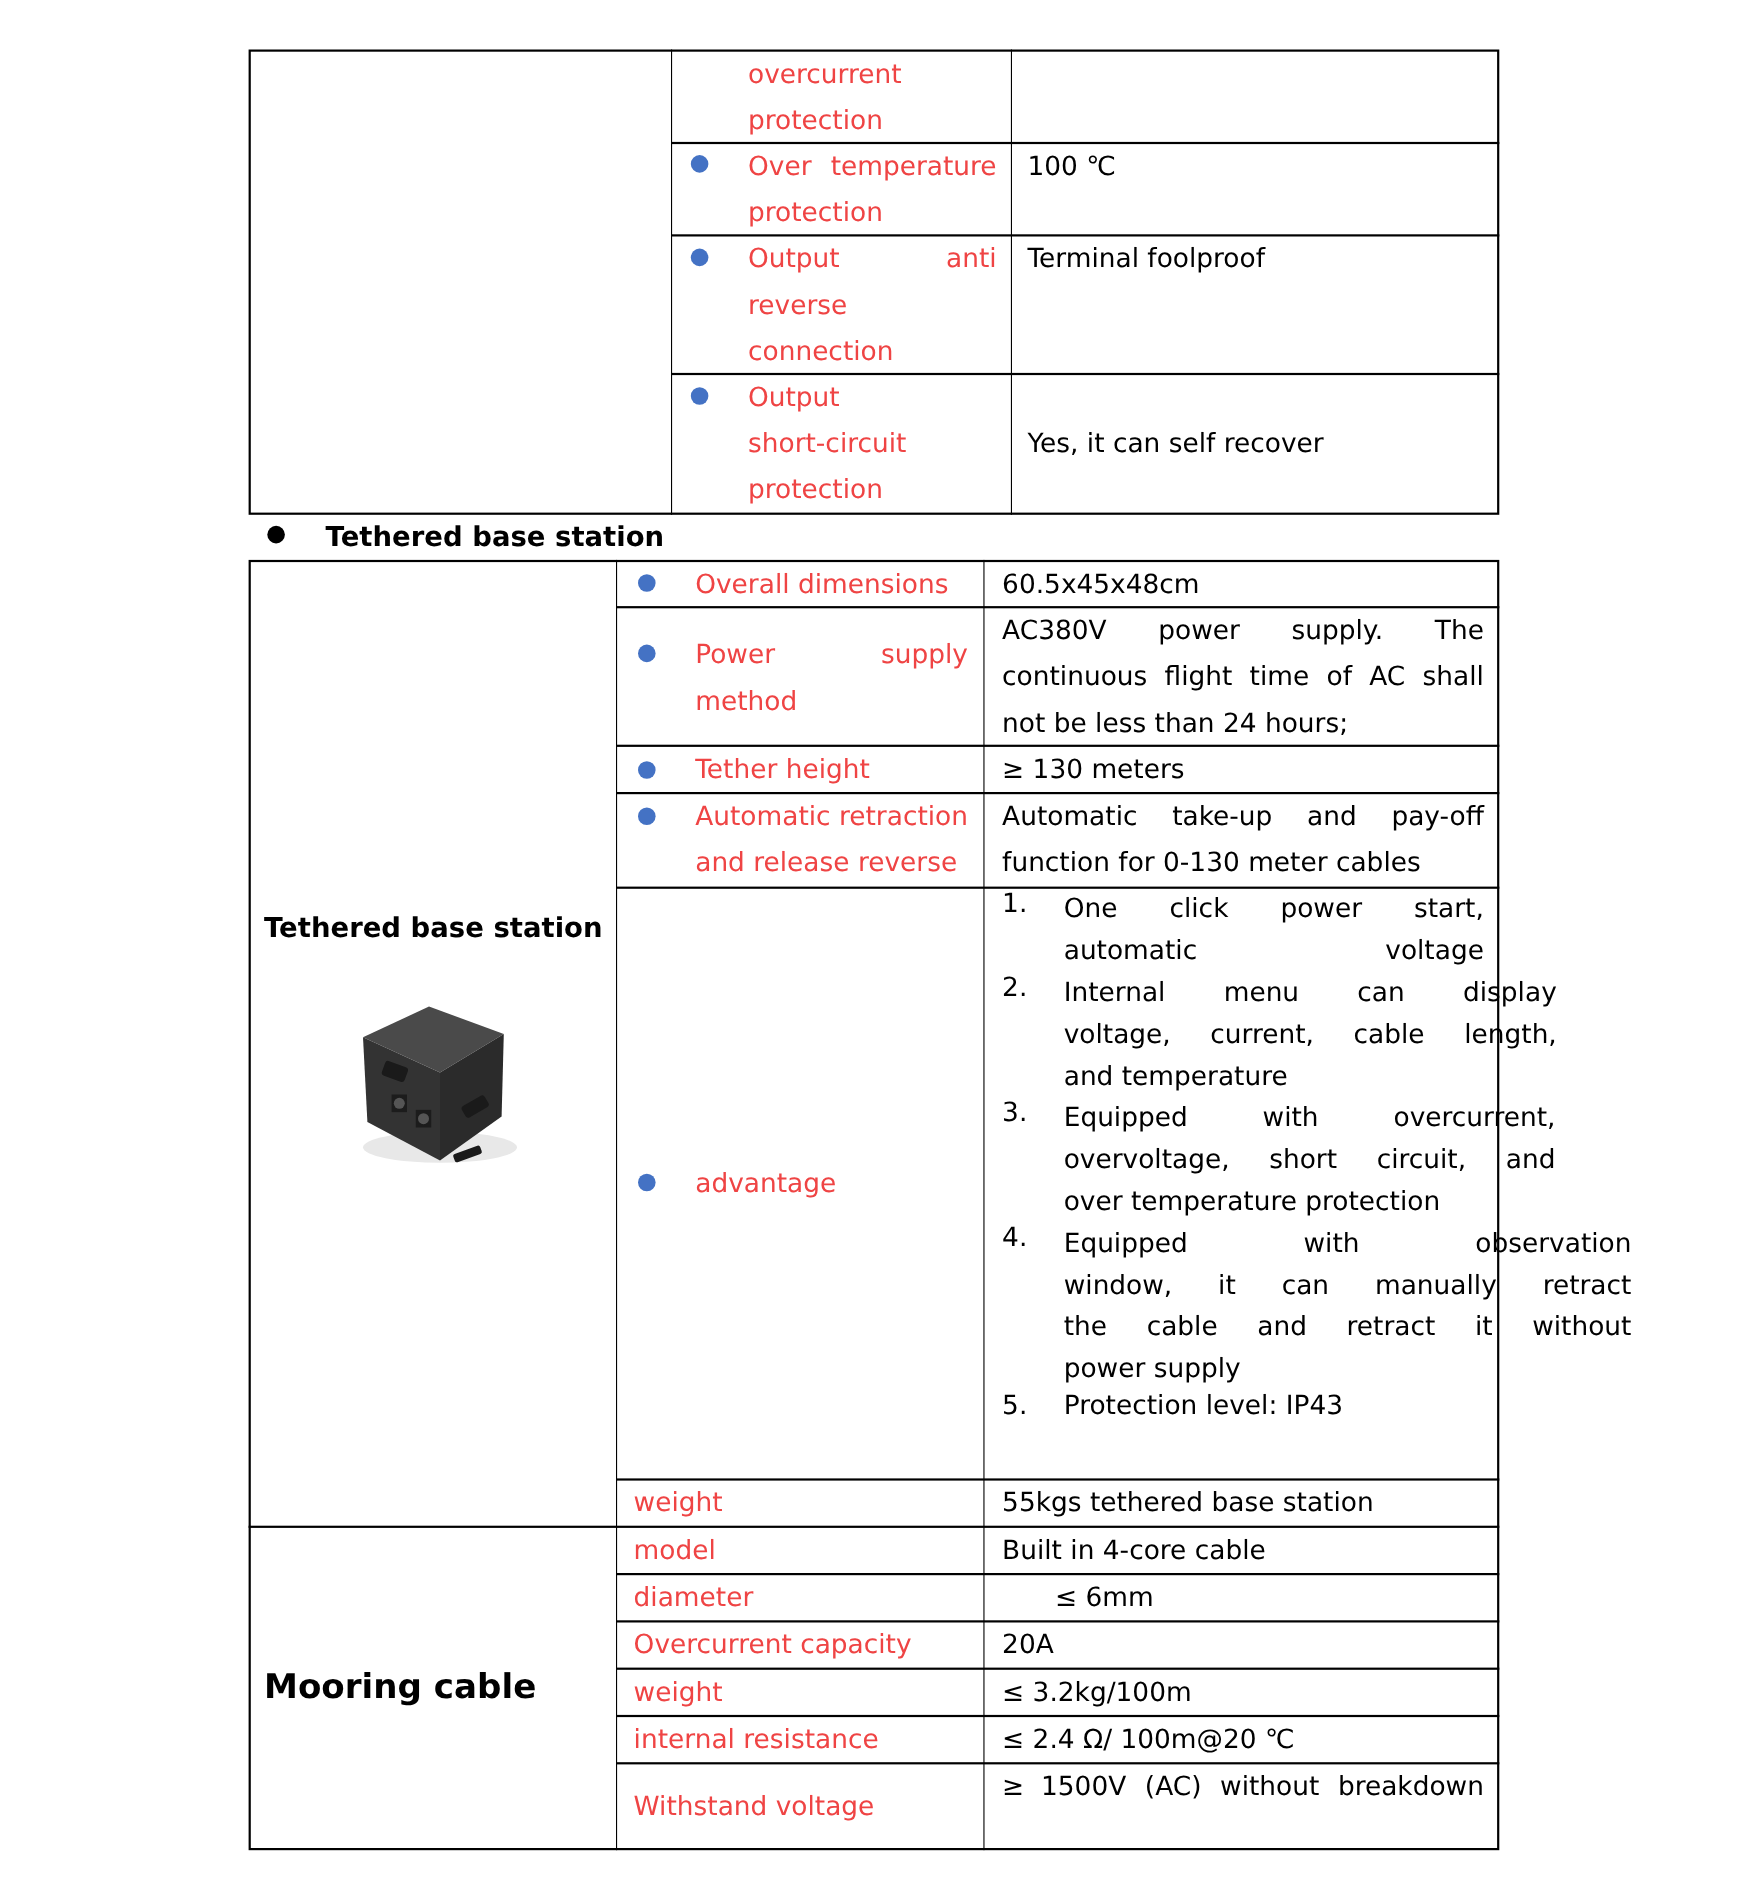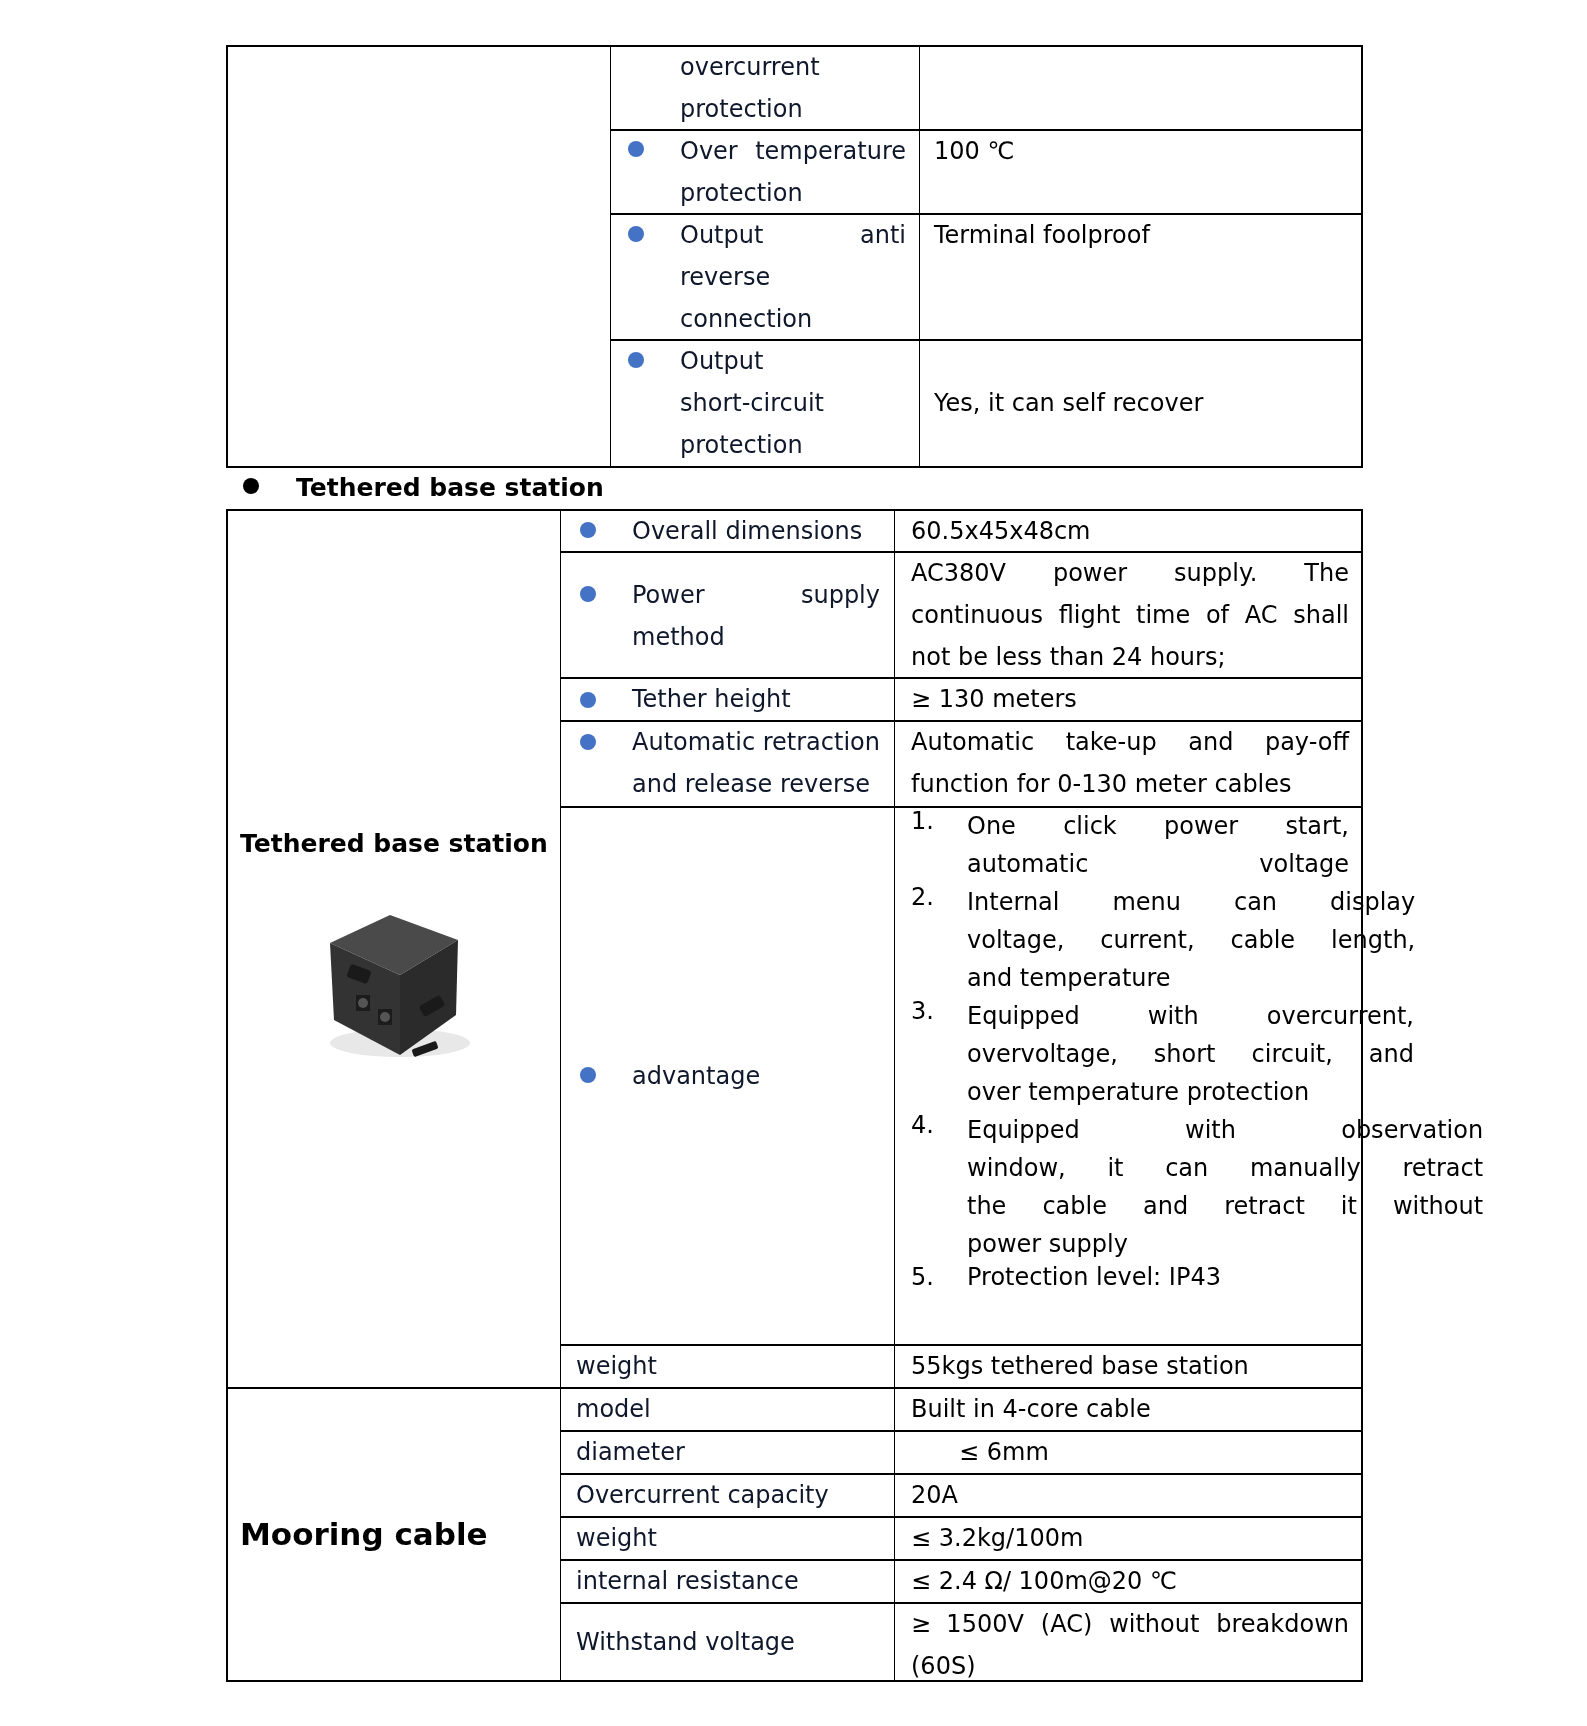--- a/index.html
+++ b/index.html
@@ -4,21 +4,21 @@
 <style>
   html, body { margin: 0; padding: 0; background: #ffffff; }
   body {
     width: 1587px; height: 1726px; position: relative; overflow: hidden;
     font-family: "DejaVu Sans", sans-serif; color: #000;
   }
   .tbl { position: absolute; border: 2px solid #000; box-sizing: border-box; }
   .hl { position: absolute; height: 0; border-top: 2px solid #000; }
   .vl { position: absolute; width: 0; border-left: 1px solid #000; }
   .cell { position: absolute; box-sizing: border-box; }
-  .blue { color: #0f172a; }
+  .blue { color: #ef4444; }
   .txt { font-size: 24px; line-height: 42px; }
   .bullet {
     position: absolute; width: 16px; height: 16px; border-radius: 50%;
     background: #4472c4;
   }
   .jline { display: flex; justify-content: space-between; }
   .bold { font-weight: bold; }
   .list-item { display: flex; }
   .list-num { width: 56px; flex: none; }
   .list-body { flex: 1; }
@@ -262,14 +262,13 @@
 <div class="cell txt" style="left:911px; top:1560px;">≤ 2.4 Ω/ 100m@20 ℃</div>
 
 <div class="cell txt blue" style="left:576px; top:1621px;">Withstand voltage</div>
 <div class="cell txt" style="left:911px; top:1603px; width:438px;">
   <div class="jline">
       <span>≥&nbsp; 1500V</span>
       <span>(AC)</span>
       <span>without</span>
       <span>breakdown</span>
     </div>
-  <div>(60S)</div>
 </div>
 
 </body></html>

